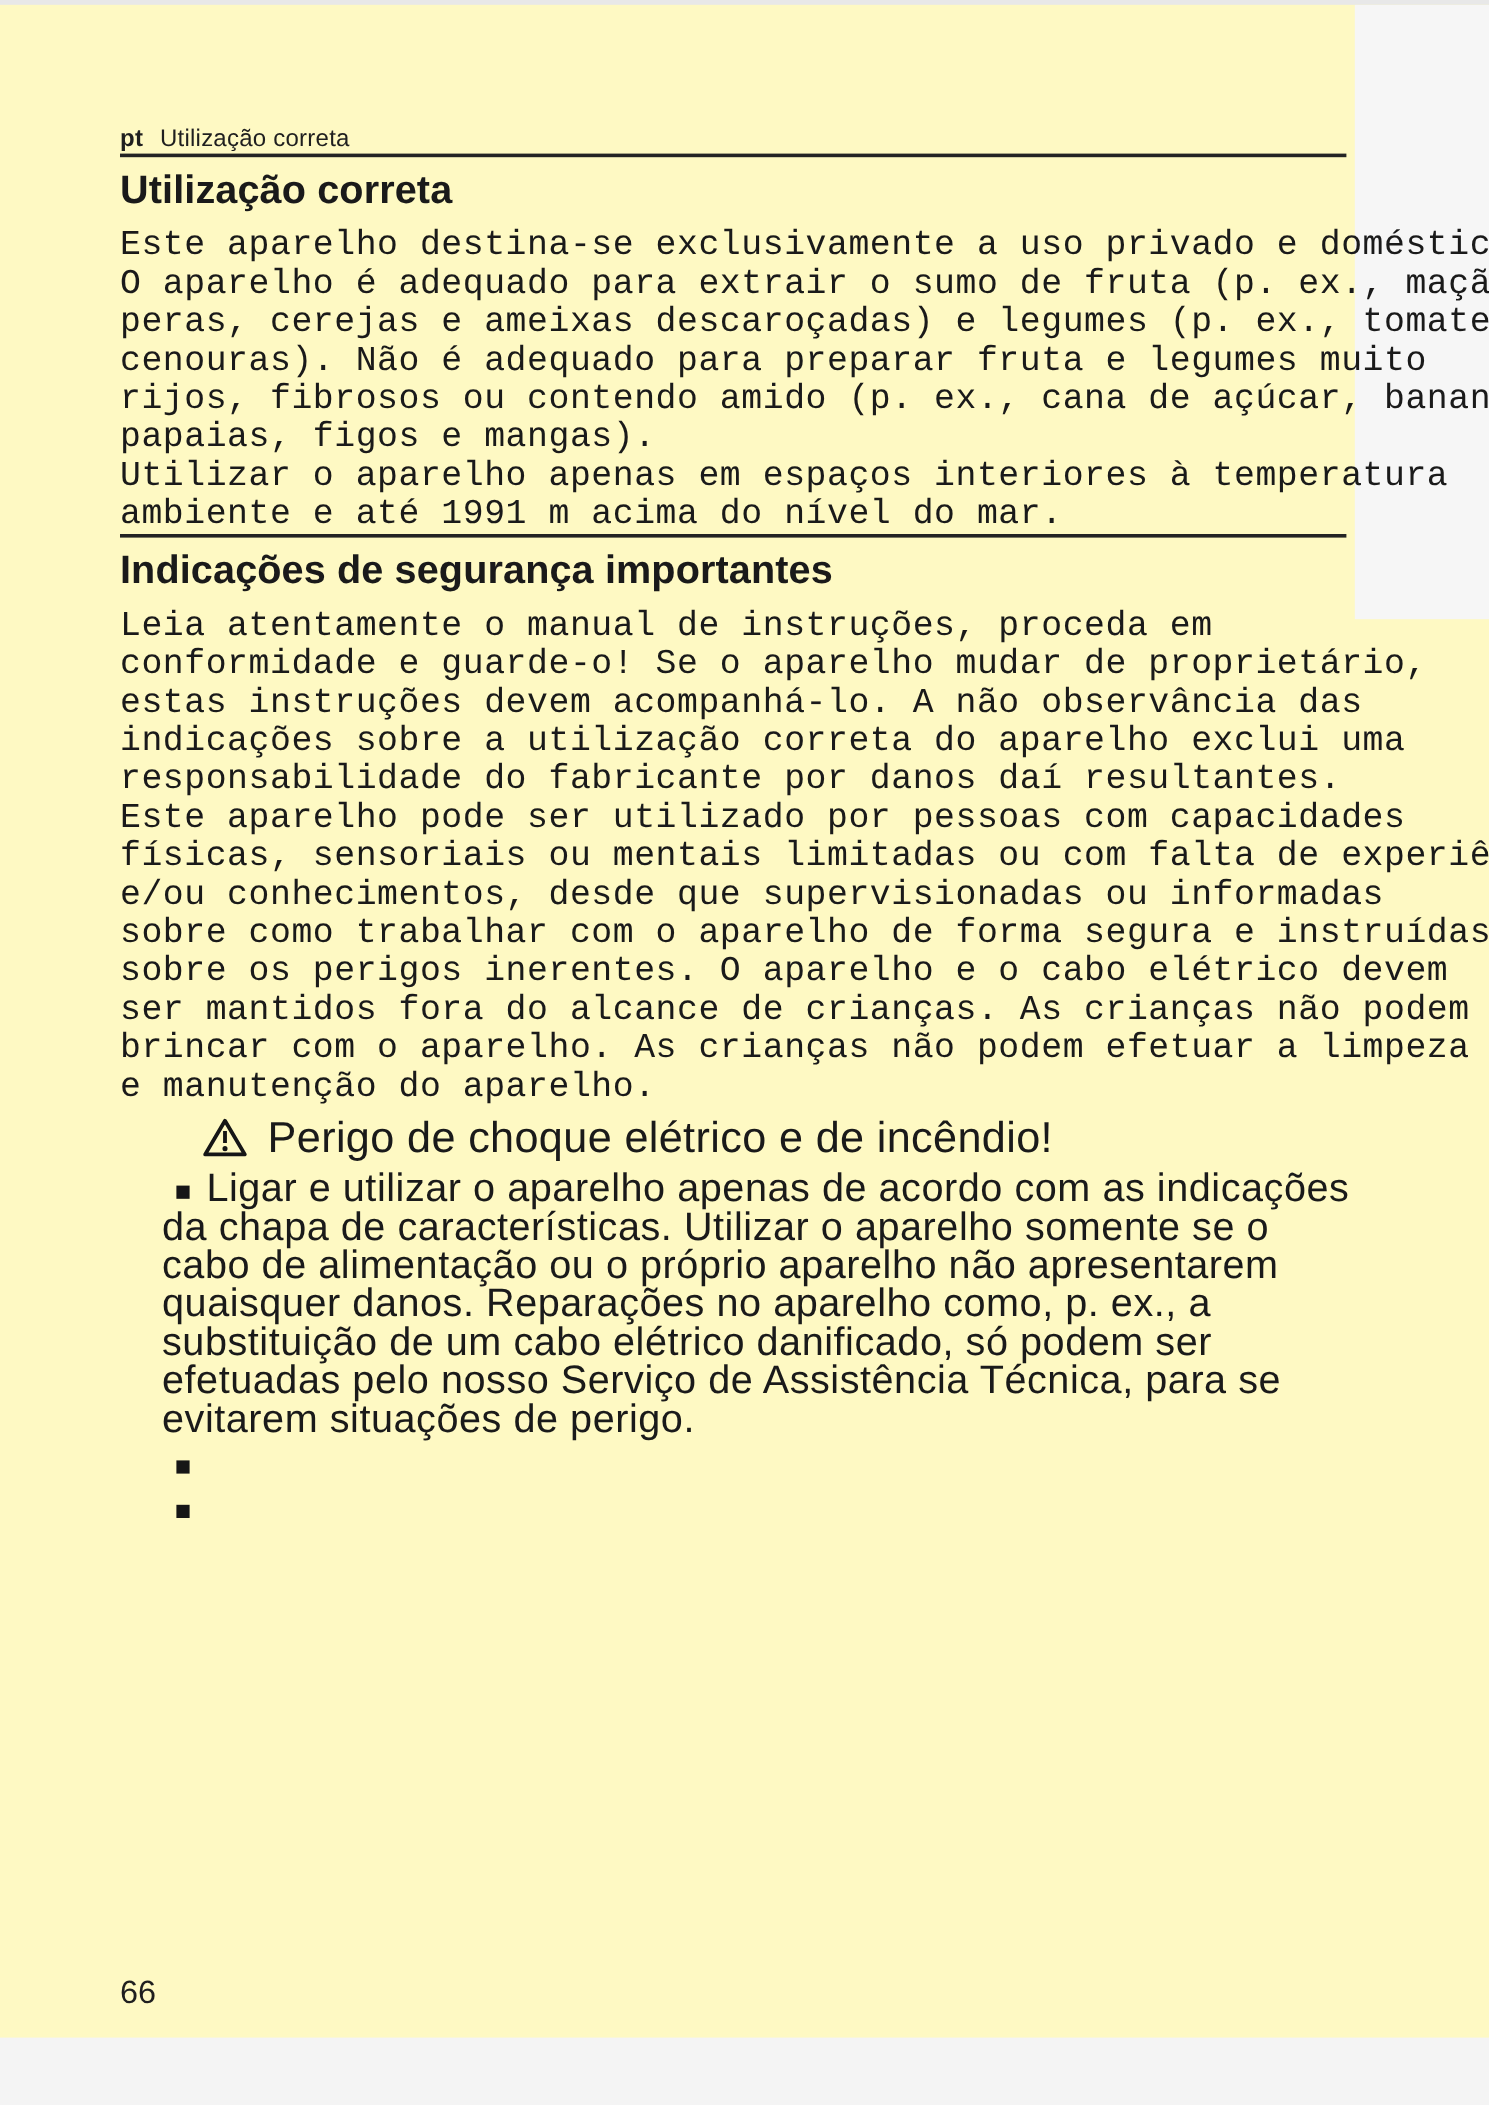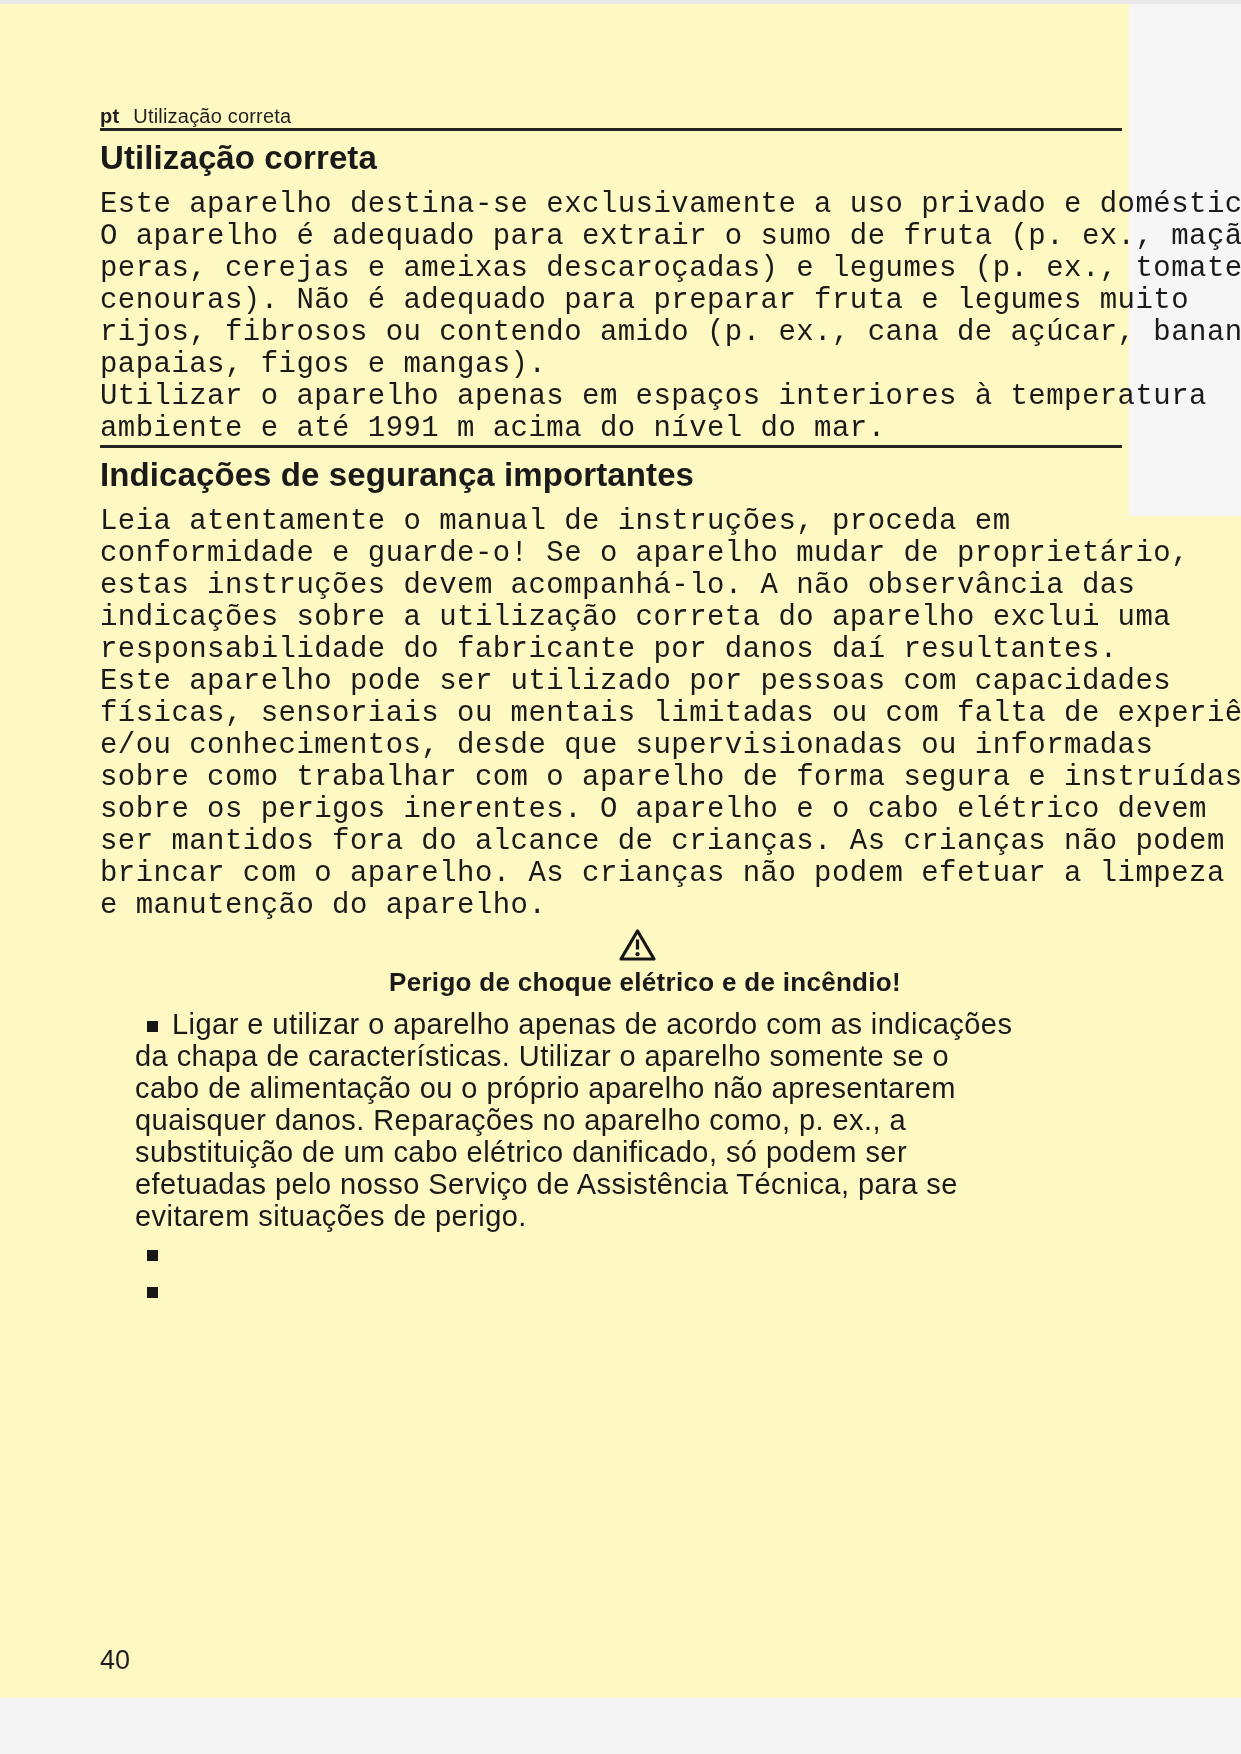--- a/index.html
+++ b/index.html
@@ -48,31 +48,30 @@
     font-size:29px; line-height:32px;
     letter-spacing:0.45px;
     white-space:pre;
     font-family:Liberation Mono, monospace;
   }
 
   .warning-title {
     display:flex; align-items:center;
     padding-left:68px;
     margin:6px 0 6px 0;
-    font-size:26px; line-height:40px;
-    font-weight:bold; letter-spacing:0.3px;
+    font-size:36px; line-height:40px;
+    font-weight:normal; letter-spacing:0.3px;
     white-space:pre;
-    flex-direction:column;
   }
   .warn-icon { display:inline-flex; margin-right:16px; flex:0 0 auto; }
   .warn-icon svg { display:block; }
 
   ul.safety-list { list-style:none; margin:0; padding:0; }
   ul.safety-list li {
-    font-size:29px; line-height:32px;
+    font-size:33px; line-height:32px;
     letter-spacing:0.45px;
     white-space:pre;
     padding-left:35px;
     text-indent:12px;
     margin-top:5px;
   }
   .bullet {
     display:inline-block;
     width:11px; height:11px;
     background:#161616;
@@ -142,14 +141,14 @@
 quaisquer danos. Reparações no aparelho como, p. ex., a
 substituição de um cabo elétrico danificado, só podem ser
 efetuadas pelo nosso Serviço de Assistência Técnica, para se
 evitarem situações de perigo.</span></li>
         <li><span class="bullet"></span></li>
         <li><span class="bullet"></span></li>
       </ul>
     </section>
   </div>
 
-  <div class="page-number">40</div>
+  <div class="page-number">66</div>
 </div>
 
 </body></html>

